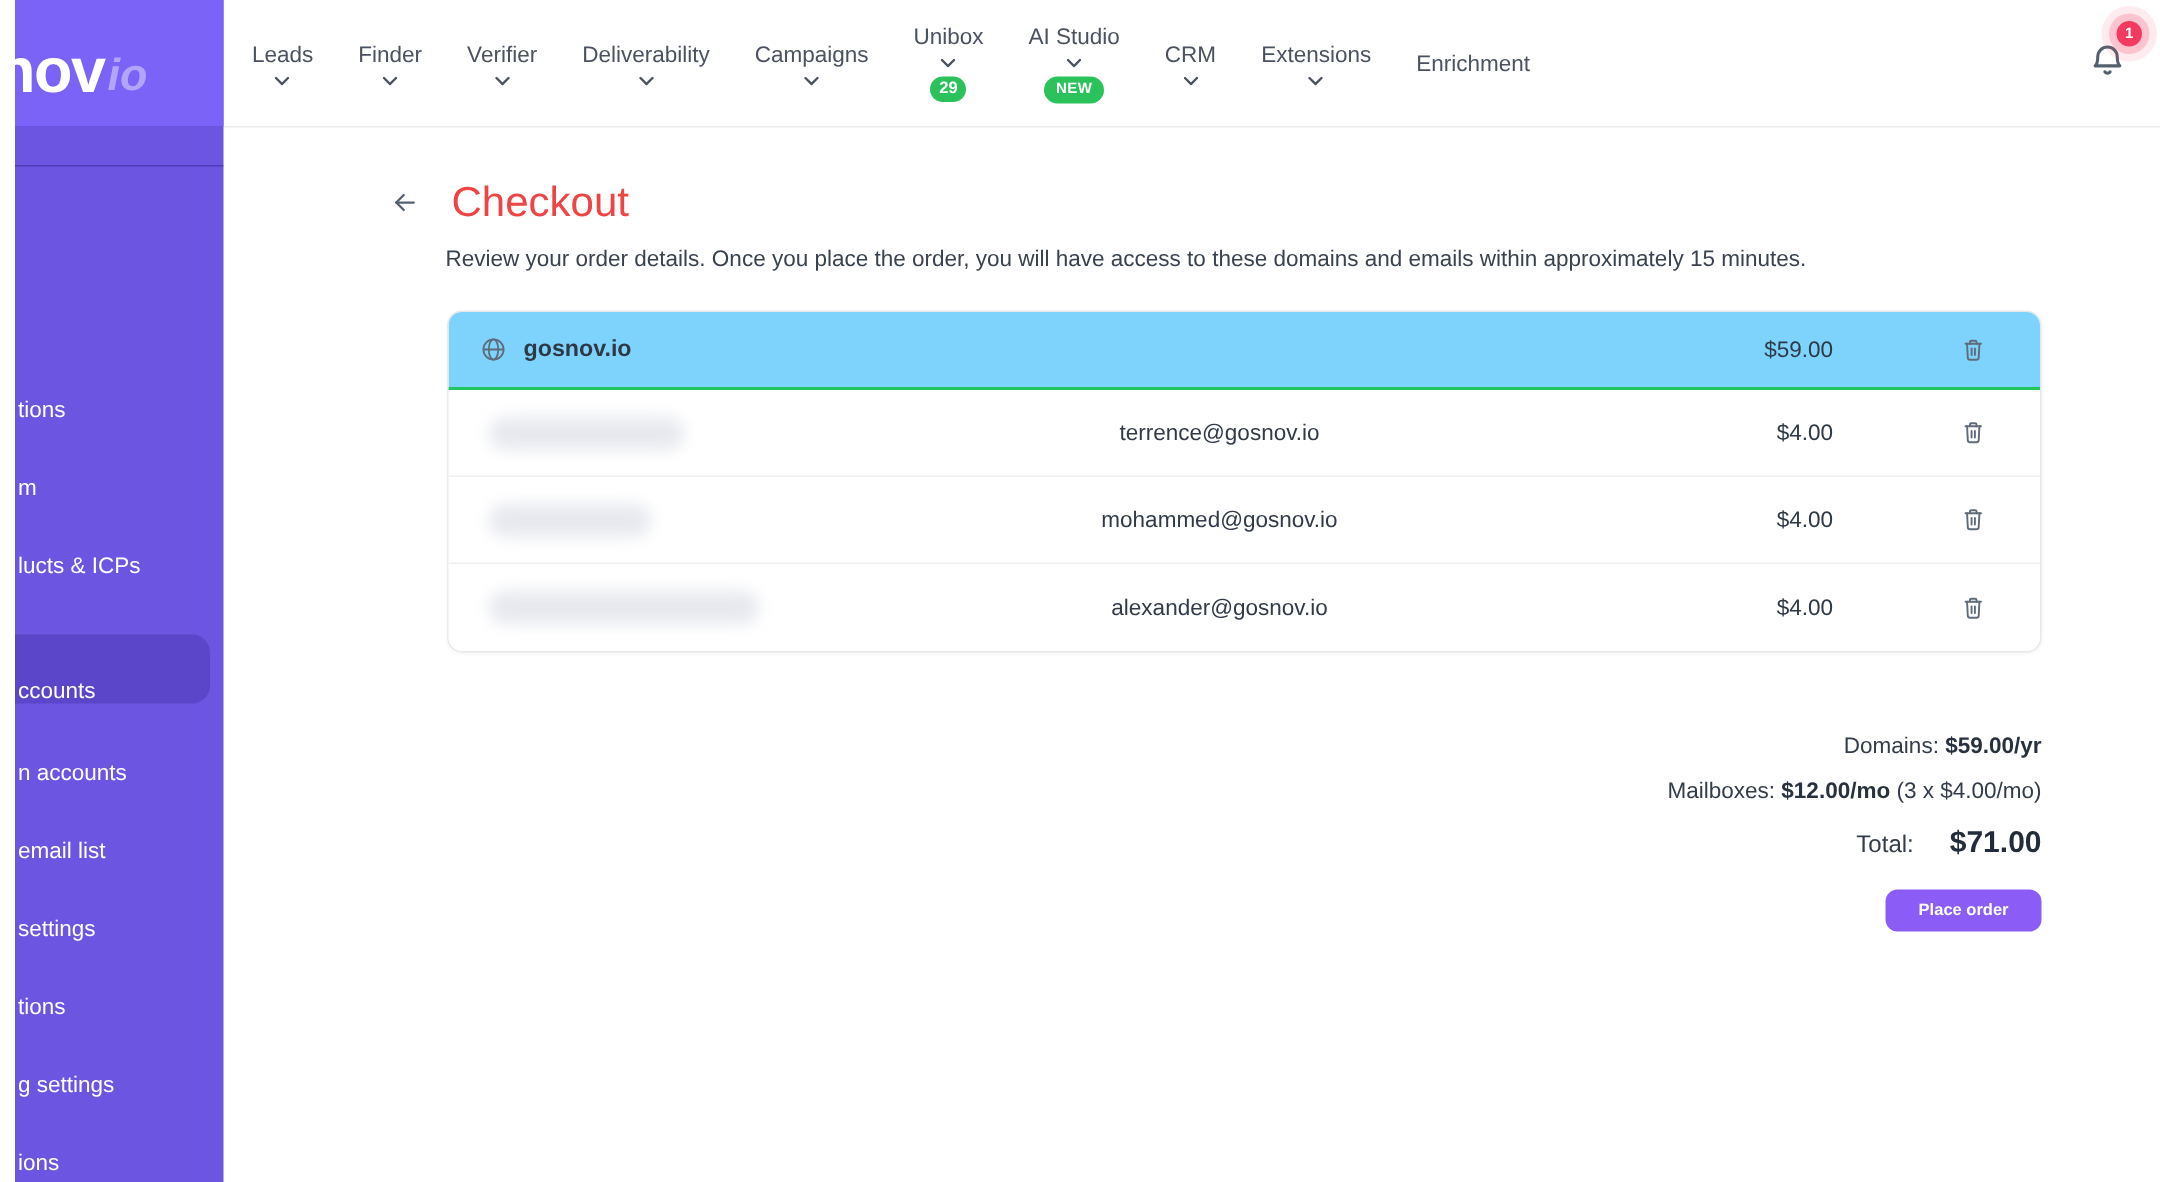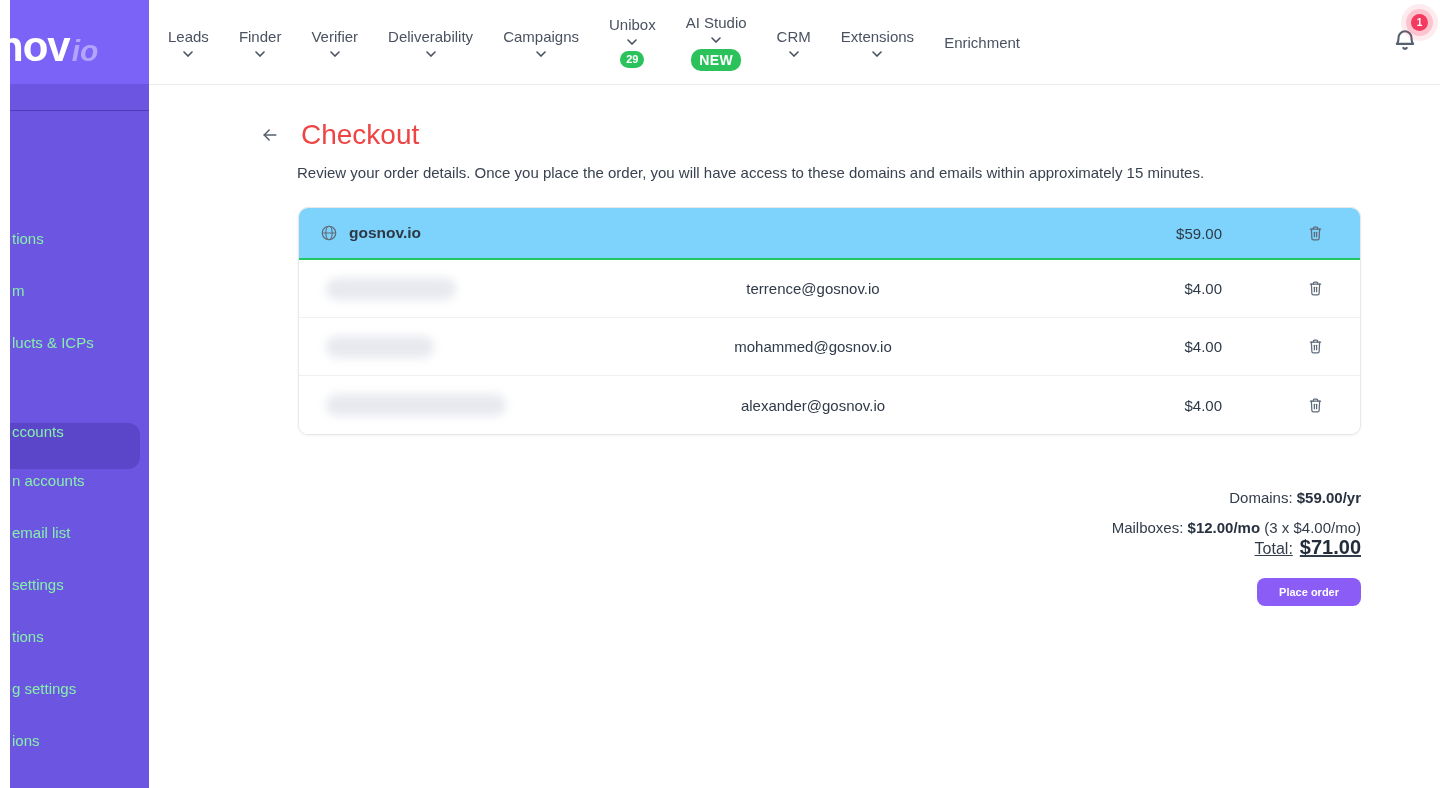--- a/index.html
+++ b/index.html
@@ -7,28 +7,28 @@
   body { font-family:"Liberation Sans", sans-serif; background:#fff; overflow:hidden; }
   .app { position:relative; width:1440px; height:788px; overflow:hidden; }
 
   
   .sidebar { position:absolute; left:10px; top:0; width:139px; height:788px; background:#6c55e0; z-index:3; }
   .logo-block { height:84px; background:#7b63f7; display:flex; align-items:flex-end; padding-bottom:16px; overflow:hidden; cursor:pointer; }
   .logo-text { color:#fff; font-weight:700; font-size:42px; line-height:1; margin-left:-12px; letter-spacing:-1px; }
   .logo-io { color:rgba(255,255,255,0.42); font-style:italic; font-weight:700; font-size:30px; line-height:1.15; margin-left:2px; }
   .side-divider { height:1px; background:rgba(30,10,110,0.35); margin-top:26px; }
   .side-items { padding-top:119px; }
-  .side-item { height:52px; display:flex; align-items:flex-start; padding-left:2px; color:#86efac; font-size:15px; cursor:pointer; white-space:nowrap; overflow:hidden; }
+  .side-item { height:52px; display:flex; align-items:flex-end; padding-left:2px; color:#ffffff; font-size:15px; cursor:pointer; white-space:nowrap; overflow:hidden; }
   .side-item.active { height:46px; width:130px; margin-top:37px; margin-bottom:3px; background:#5b46c9; border-radius:0 12px 12px 0; }
 
   
   .topnav { position:absolute; left:139px; top:0; right:0; height:85px; background:#fff; border-bottom:1px solid #ececee; display:flex; align-items:center; padding-left:29px; gap:30px; z-index:2; }
   .nav-item { display:flex; align-items:center; gap:6px; font-size:15px; color:#4a5260; cursor:pointer; white-space:nowrap;flex-direction:column; }
   .nav-badge { background:#2bc25c; color:#fff; font-size:11px; font-weight:700; border-radius:10px; padding:3px 6px; line-height:1; min-width:22px; text-align:center; }
-  .nav-badge.new { font-size:14px; padding:4px 8px; letter-spacing:0.3px; }
+  .nav-badge.new { font-size:10px; padding:4px 8px; letter-spacing:0.3px; }
   .bell-wrap { position:absolute; right:22px; top:26px; width:26px; height:30px; cursor:pointer; }
   .notif-badge { position:absolute; top:-12px; right:-10px; width:17px; height:17px; border-radius:50%; background:#f43a5f; color:#fff; font-size:10px; font-weight:700; display:flex; align-items:center; justify-content:center;
     box-shadow:0 0 0 5px rgba(244,58,95,0.22), 0 0 0 10px rgba(244,58,95,0.10); }
 
   
   .main { position:absolute; left:139px; top:85px; right:0; bottom:0; background:#fff; }
   .checkout-head { display:flex; align-items:center; gap:21px; margin:34px 0 0 121px; }
   .back-arrow { width:20px; height:20px; cursor:pointer; display:flex; align-items:center; }
   .page-title { font-size:28px; font-weight:400; color:#ef4444; }
   .page-subtitle { margin:13px 0 0 158px; font-size:15px; color:#39424f; }
@@ -45,21 +45,21 @@
   .name-blur { margin-left:27px; height:22px; background:#e7e9ee; border-radius:11px; filter:blur(5px); }
   .card-row:nth-child(1) .name-blur { width:118px; }
   .card-row:nth-child(2) .name-blur { width:130px; }
   .card-row:nth-child(3) .name-blur { width:108px; }
   .email-cell { text-align:center; font-size:15px; color:#303a48; }
 
   .summary { margin:54px 79px 0 0; display:flex; flex-direction:column; align-items:flex-end; }
   .sum-line { font-size:15px; color:#333c4a; }
   .sum-line b { color:#28313f; }
   .sum-line + .sum-line { margin-top:13px; }
-  .total-line { font-size:16px; color:#333c4a; display:flex; align-items:baseline; gap:7px;text-decoration:underline; }
+  .total-line { margin-top:15px; font-size:16px; color:#333c4a; display:flex; align-items:baseline; gap:24px; }
   .total-value { font-size:20px; font-weight:700; color:#222c3a; }
   .place-order-btn { margin-top:19px; height:28px; padding:0 22px; background:#8b5cf6; color:#fff; border:none; border-radius:8px; font-size:11px; font-weight:700; font-family:"Liberation Sans",sans-serif; cursor:pointer; }
 </style>
 </head>
 <body>
 
 <div class="app">
 
   <aside class="sidebar">
     <div class="logo-block">

